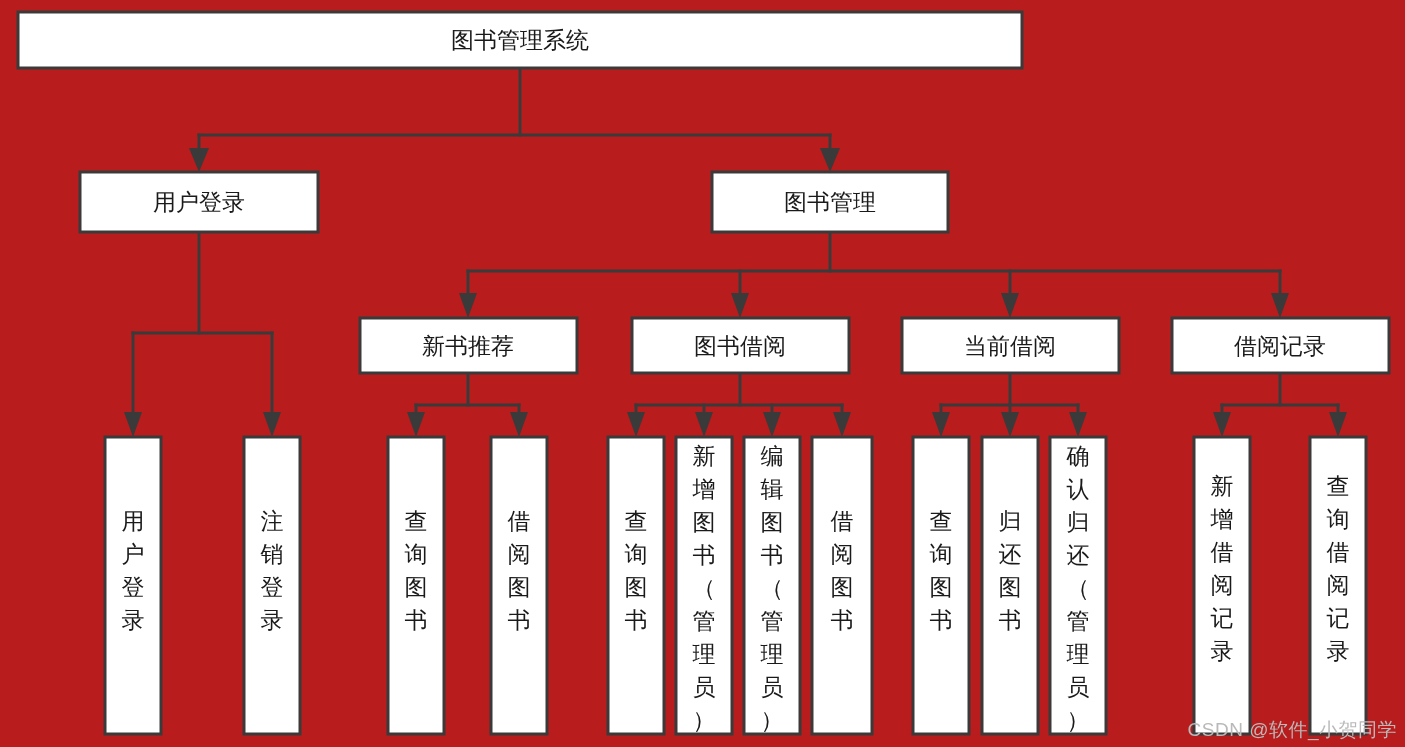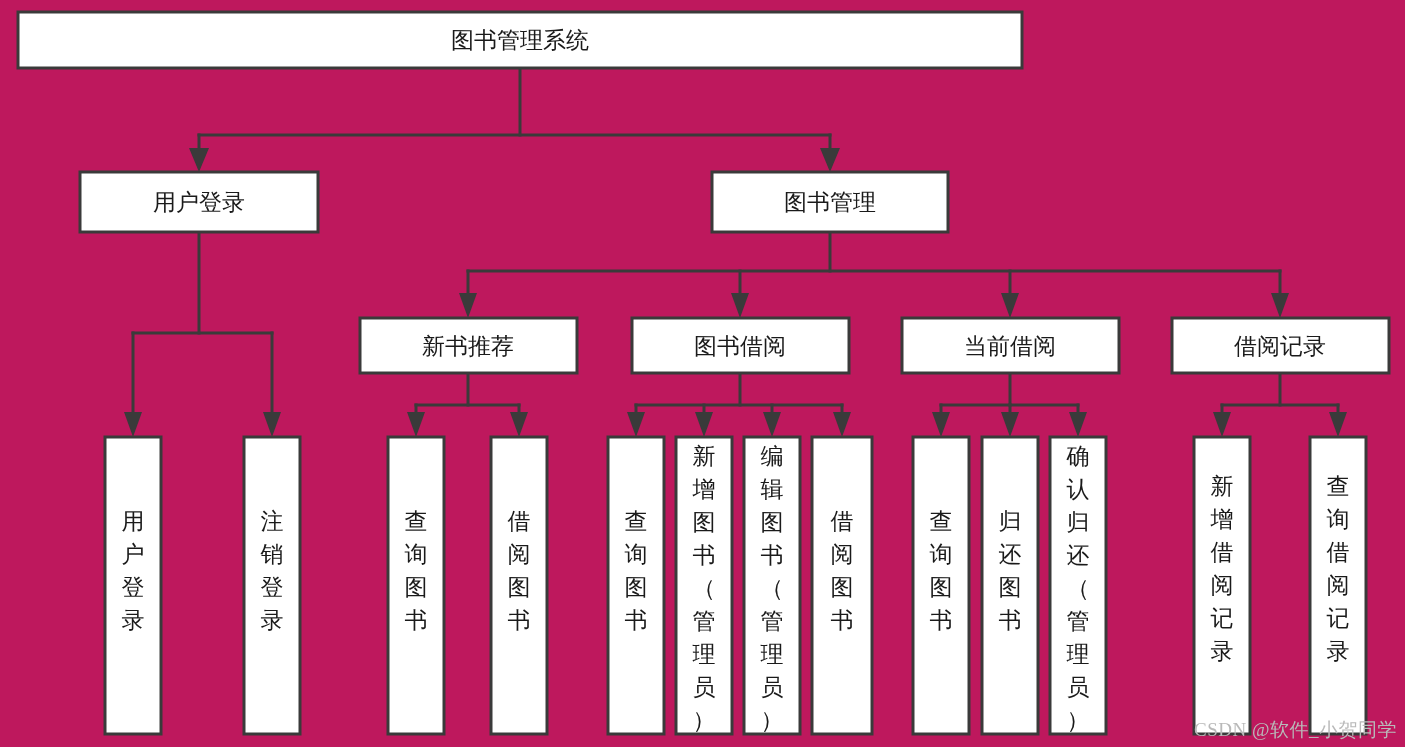--- a/index.html
+++ b/index.html
@@ -11,21 +11,21 @@
   body {
     width: 1405px;
     height: 747px;
     overflow: hidden;
     font-family: "DejaVu Sans", "Liberation Sans", sans-serif;
   }
   #diagram-root {
     position: relative;
     width: 1405px;
     height: 747px;
-    background: #be185d;
+    background: #b91c1c;
   }
   svg#tree-svg {
     position: absolute;
     top: 0;
     left: 0;
     width: 1405px;
     height: 747px;
     display: block;
   }
   .node-rect {
@@ -53,21 +53,21 @@
   .node-label-v {
     font-family: "DejaVu Sans", "Liberation Sans", sans-serif;
     font-size: 23px;
     fill: #1a1a1a;
     text-anchor: middle;
   }
   .watermark-text {
     position: absolute;
     right: 8px;
     bottom: 4px;
-    font-family: Liberation Serif, serif;
+    font-family: Liberation Sans, sans-serif;
     font-size: 19px;
     color: #b9b9b9;
     letter-spacing: 0.5px;
     white-space: nowrap;
     user-select: none;
   }
 </style>
 </head>
 <body>
 

